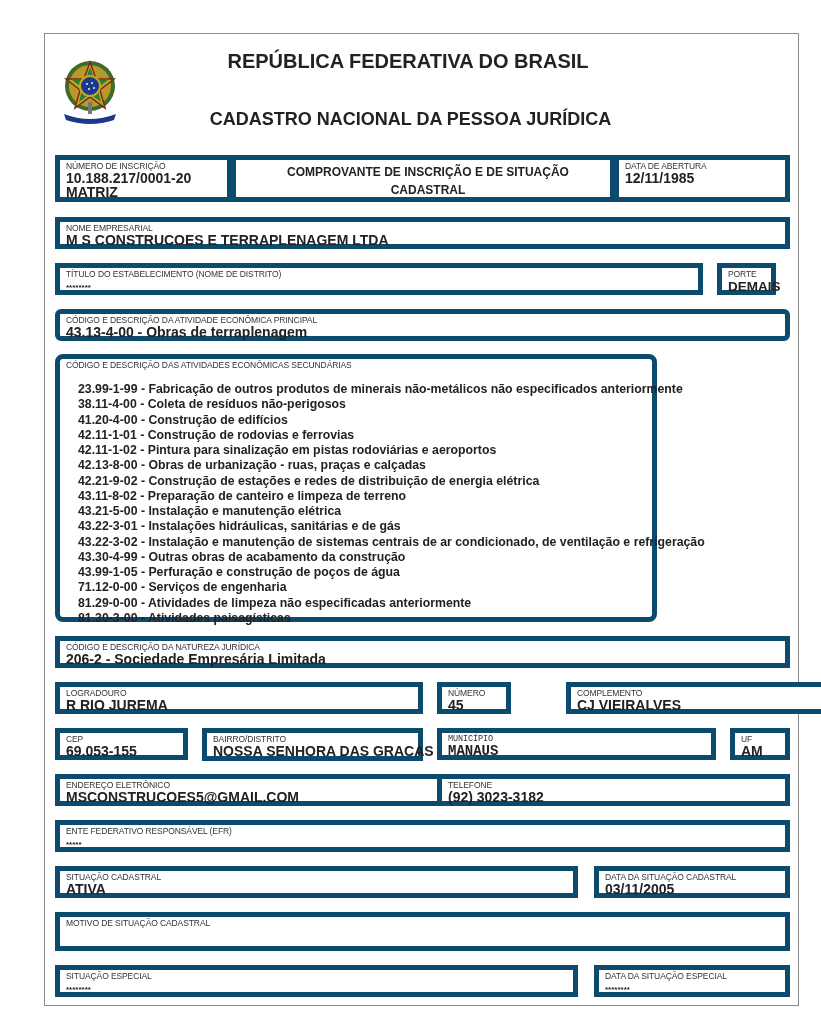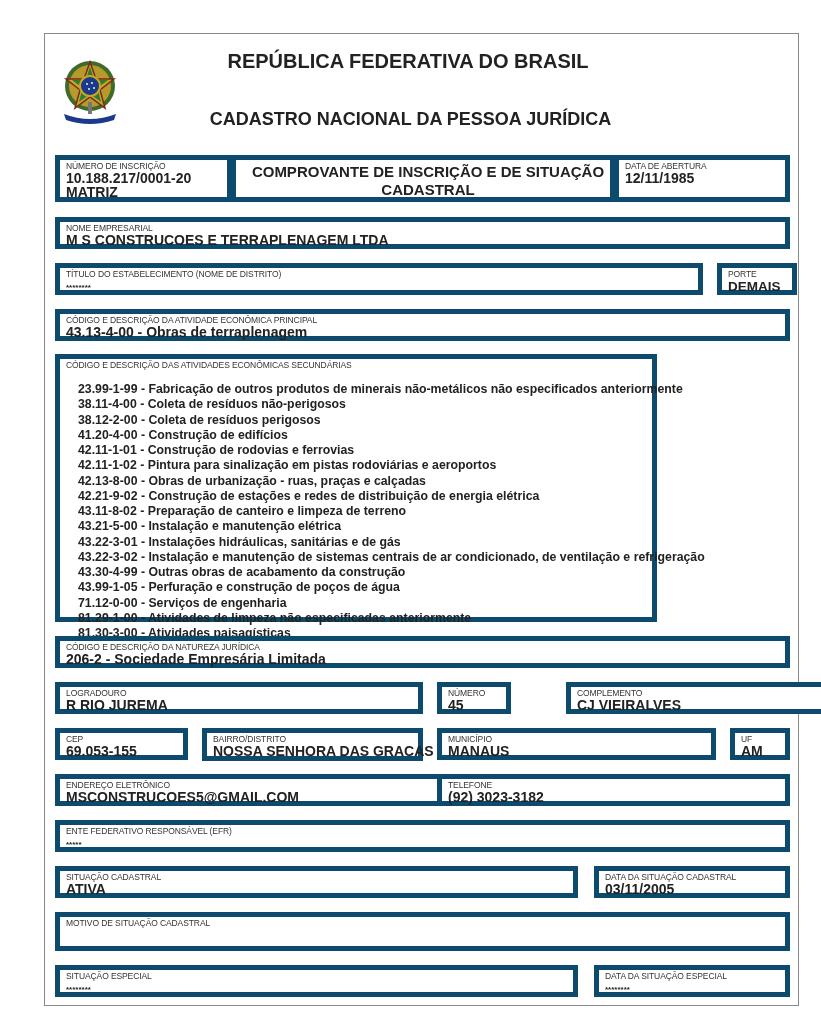--- a/index.html
+++ b/index.html
@@ -11,21 +11,21 @@
   .lbl { position: absolute; left: 6px; top: 1px; font-size: 8.5px; color: #333; letter-spacing: -0.1px;
          white-space: nowrap; line-height: 10px; }
   .val { position: absolute; left: 6px; top: 11px; font-size: 14px; font-weight: bold; color: #222;
          white-space: nowrap; line-height: 15px; }
   .val.small { font-size: 8px; top: 12px; letter-spacing: 0; }
   .title1 { position: absolute; left: 0; width: 816px; top: 50px; text-align: center;
             font-size: 20px; font-weight: bold; color: #222; }
   .title2 { position: absolute; left: 0; width: 821px; top: 109px; text-align: center;
             font-size: 18px; font-weight: bold; color: #222; }
   .emblem { position: absolute; left: 58px; top: 58px; width: 64px; height: 68px; }
-  .comprovante { position: absolute; font-size: 15px; font-weight: bold; text-align: center;
+  .comprovante { position: absolute; font-size: 12px; font-weight: bold; text-align: center;
                  line-height: 18px; color: #222; }
   .sec-list { position: absolute; left: 6px; top: 11px; margin: 12px; padding: 0; list-style: none; }
   .sec-list li { font-size: 12.3px; font-weight: bold; line-height: 15.25px; white-space: nowrap; color: #222; }
 </style>
 </head>
 <body>
 
 <div class="outer"></div>
 
 <svg class="emblem" viewBox="0 0 64 68">
@@ -61,49 +61,48 @@
 
 <div class="box" style="left:55px; top:217px; width:735px; height:32px;">
   <div class="lbl">NOME EMPRESARIAL</div>
   <div class="val">M S CONSTRUCOES E TERRAPLENAGEM LTDA</div>
 </div>
 
 <div class="box" style="left:55px; top:263px; width:648px; height:32px;">
   <div class="lbl">TÍTULO DO ESTABELECIMENTO (NOME DE DISTRITO)</div>
   <div class="val small">********</div>
 </div>
-<div class="box" style="left:717px; top:263px; width:80px; height:32px;">
+<div class="box" style="left:717px; top:263px; width:59px; height:32px;">
   <div class="lbl">PORTE</div>
   <div class="val" style="font-size:13.5px;">DEMAIS</div>
 </div>
 
-<div class="box" style="left:55px; top:309px; width:735px; height:32px;">
+<div class="box" style="left:55px; top:309px; width:735px; height:32px;border-radius:6px;">
   <div class="lbl">CÓDIGO E DESCRIÇÃO DA ATIVIDADE ECONÔMICA PRINCIPAL</div>
   <div class="val">43.13-4-00 - Obras de terraplenagem</div>
 </div>
 
-<div class="box" style="left:55px; top:354px; width:602px; height:268px;">
+<div class="box" style="left:55px; top:354px; width:602px; height:268px;border-radius:8px;">
   <div class="lbl">CÓDIGO E DESCRIÇÃO DAS ATIVIDADES ECONÔMICAS SECUNDÁRIAS</div>
   <ul class="sec-list">
     <li>23.99-1-99 - Fabricação de outros produtos de minerais não-metálicos não especificados anteriormente</li>
     <li>38.11-4-00 - Coleta de resíduos não-perigosos</li>
-    <li>38.12-2-00 - Coleta de resíduos perigosos</li>
     <li>41.20-4-00 - Construção de edifícios</li>
     <li>42.11-1-01 - Construção de rodovias e ferrovias</li>
     <li>42.11-1-02 - Pintura para sinalização em pistas rodoviárias e aeroportos</li>
     <li>42.13-8-00 - Obras de urbanização - ruas, praças e calçadas</li>
     <li>42.21-9-02 - Construção de estações e redes de distribuição de energia elétrica</li>
     <li>43.11-8-02 - Preparação de canteiro e limpeza de terreno</li>
     <li>43.21-5-00 - Instalação e manutenção elétrica</li>
     <li>43.22-3-01 - Instalações hidráulicas, sanitárias e de gás</li>
     <li>43.22-3-02 - Instalação e manutenção de sistemas centrais de ar condicionado, de ventilação e refrigeração</li>
     <li>43.30-4-99 - Outras obras de acabamento da construção</li>
     <li>43.99-1-05 - Perfuração e construção de poços de água</li>
     <li>71.12-0-00 - Serviços de engenharia</li>
-    <li>81.29-1-00 - Atividades de limpeza não especificadas anteriormente</li>
+    <li>81.29-0-00 - Atividades de limpeza não especificadas anteriormente</li>
     <li>81.30-3-00 - Atividades paisagísticas</li>
   </ul>
 </div>
 
 <div class="box" style="left:55px; top:636px; width:735px; height:32px;">
   <div class="lbl">CÓDIGO E DESCRIÇÃO DA NATUREZA JURÍDICA</div>
   <div class="val">206-2 - Sociedade Empresária Limitada</div>
 </div>
 
 <div class="box" style="left:55px; top:682px; width:368px; height:32px;">
@@ -120,21 +119,21 @@
 </div>
 
 <div class="box" style="left:55px; top:728px; width:133px; height:32px;">
   <div class="lbl">CEP</div>
   <div class="val">69.053-155</div>
 </div>
 <div class="box" style="left:202px; top:728px; width:221px; height:33px;">
   <div class="lbl">BAIRRO/DISTRITO</div>
   <div class="val">NOSSA SENHORA DAS GRACAS</div>
 </div>
-<div class="box" style="left:437px; top:728px; width:279px; height:32px;">
+<div class="box" style="left:437px; top:728px; width:279px; height:32px;font-family:Liberation Mono, monospace;">
   <div class="lbl">MUNICÍPIO</div>
   <div class="val">MANAUS</div>
 </div>
 <div class="box" style="left:730px; top:728px; width:60px; height:32px;">
   <div class="lbl">UF</div>
   <div class="val">AM</div>
 </div>
 
 <div class="box" style="left:55px; top:774px; width:424px; height:32px;">
   <div class="lbl">ENDEREÇO ELETRÔNICO</div>

